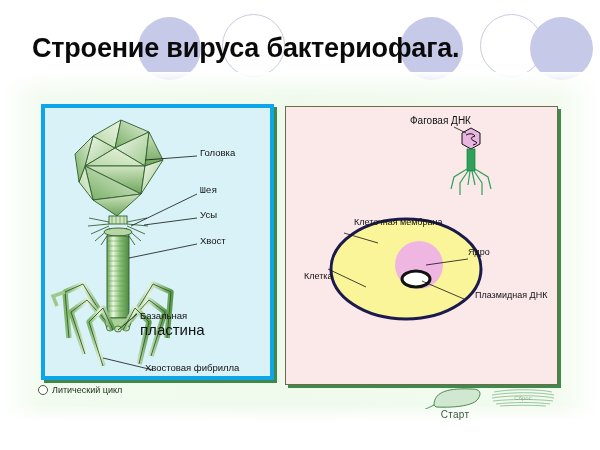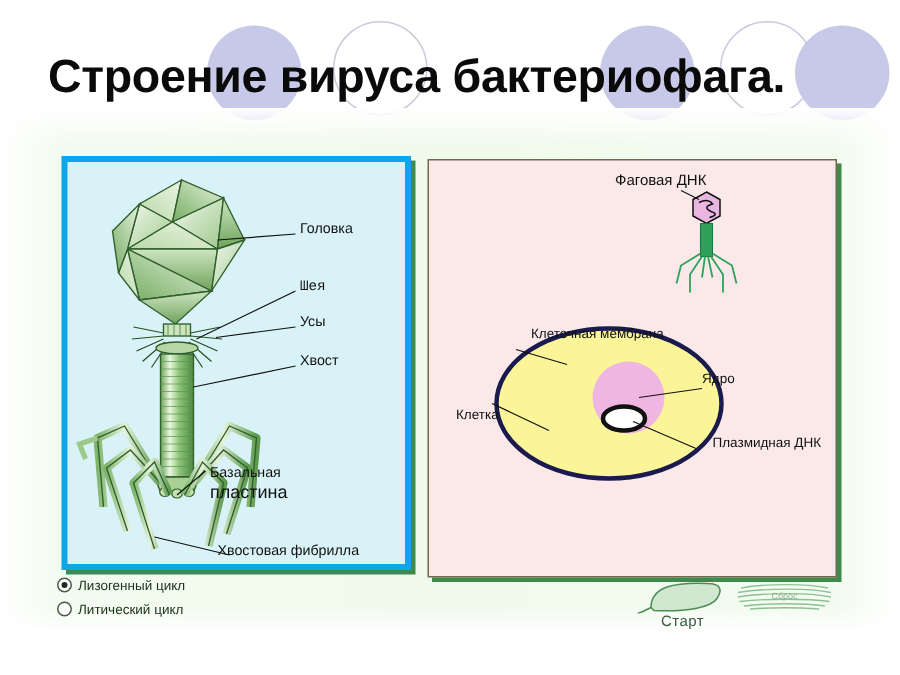--- a/index.html
+++ b/index.html
@@ -49,21 +49,21 @@
     background: transparent;
     border: 1px solid #c9cadf;
     box-sizing: border-box;
   }
 
   
   #page-title {
     position: absolute;
     left: 32px;
     top: 33px;
-    font-size: 31px;
+    font-size: 27px;
     font-weight: bold;
     color: #0a0a0a;
     letter-spacing: -0.2px;
     white-space: nowrap;
     z-index: 5;
   }
 
   
   .panel {
     position: absolute;
@@ -304,21 +304,21 @@
         <path d="M73,222 L92,206"></path>
         <path d="M58,250 L108,262"></path>
       </g>
     </svg>
 
     <div style="position:absolute;left:155px;top:39px;font-size:9.5px;color:#111;white-space:nowrap;">Головка</div>
     <div style="position:absolute;left:155px;top:77px;font-size:9.5px;color:#111;white-space:nowrap;font-family:Liberation Mono, monospace;">Шея</div>
     <div style="position:absolute;left:155px;top:101px;font-size:9.5px;color:#111;white-space:nowrap;">Усы</div>
     <div style="position:absolute;left:155px;top:127px;font-size:9.5px;color:#111;white-space:nowrap;">Хвост</div>
     <div style="position:absolute;left:95px;top:202px;font-size:9.5px;color:#111;white-space:nowrap;">Базальная</div>
-    <div style="position:absolute;left:95px;top:213px;font-size:12px;color:#111;white-space:nowrap;">пластина</div>
+    <div style="position:absolute;left:95px;top:213px;font-size:15px;color:#111;white-space:nowrap;">пластина</div>
     <div style="position:absolute;left:100px;top:254px;font-size:9.5px;color:#111;white-space:nowrap;">Хвостовая фибрилла</div>
   </div>
 
   <div class="panel" id="panel-right">
     <svg class="panel-svg" width="271" height="277" viewBox="0 0 271 277">
 
       <g>
         <polygon points="185,21 194,26 194,37 185,42 176,37 176,26" fill="#e8b6e0" stroke="#111111" stroke-width="1"></polygon>
         <path d="M180,28 q6,-3 9,1 q-7,2 -1,5 q6,2 -1,4" fill="none" stroke="#111111" stroke-width="1"></path>
         <rect x="181" y="42" width="8" height="22" fill="#2fa15a" stroke="#177a3c" stroke-width="0.7"></rect>
@@ -349,24 +349,20 @@
 
     <div style="position:absolute;left:124px;top:8px;font-size:10px;color:#111;white-space:nowrap;">Фаговая ДНК</div>
     <div style="position:absolute;left:20px;top:110px;font-size:9px;color:#111;white-space:nowrap;margin-left:48px;">Клеточная мембрана</div>
     <div style="position:absolute;left:18px;top:164px;font-size:9px;color:#111;white-space:nowrap;">Клетка</div>
     <div style="position:absolute;left:182px;top:140px;font-size:9px;color:#111;white-space:nowrap;">Ядро</div>
     <div style="position:absolute;left:160px;top:183px;font-size:9px;color:#111;white-space:nowrap;padding-left:29px;">Плазмидная ДНК</div>
   </div>
 
   <div id="cycle-options">
     <div class="radio-row">
-      <span class="radio-mark on"></span>
-      <span class="radio-label">Лизогенный цикл</span>
-    </div>
-    <div class="radio-row">
       <span class="radio-mark"></span>
       <span class="radio-label">Литический цикл</span>
     </div>
   </div>
 
   <div id="start-button">
     <svg width="62" height="22" viewBox="0 0 62 22">
       <path d="M10,18 C10,4 26,1 48,2 C56,2 58,6 54,12 C50,18 34,21 12,20 Z" fill="#cfe8cf" stroke="#4e8a52" stroke-width="1"></path>
       <path d="M10,18 C4,21 2,22 1,22" fill="none" stroke="#4e8a52" stroke-width="1"></path>
     </svg>

